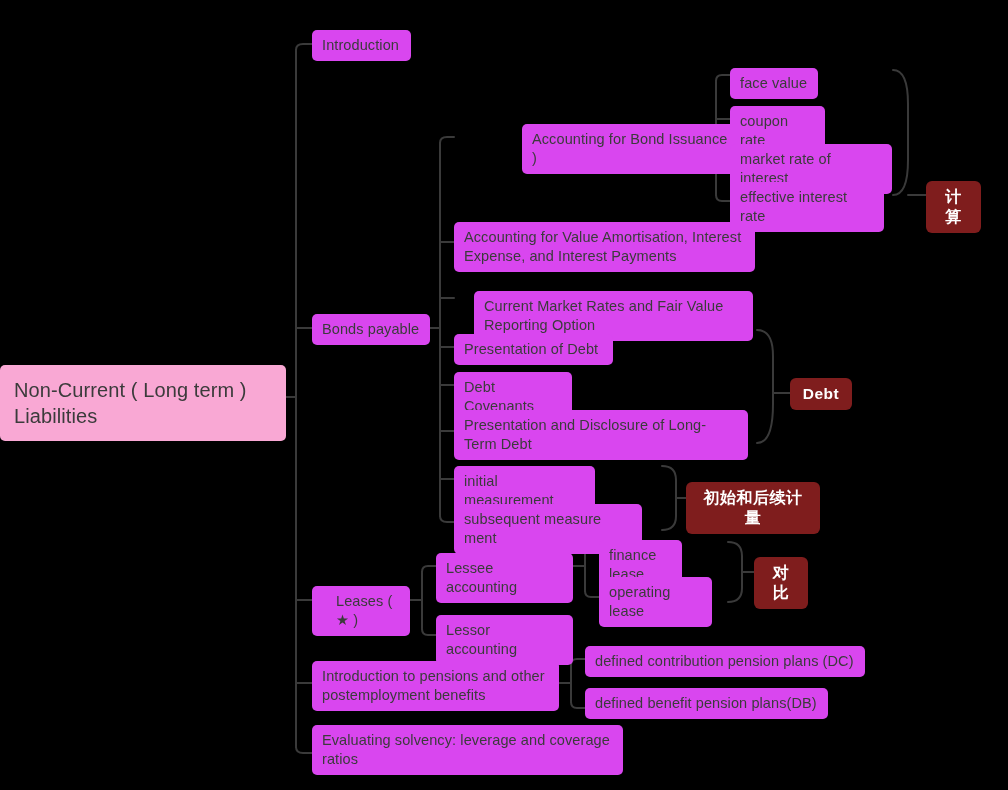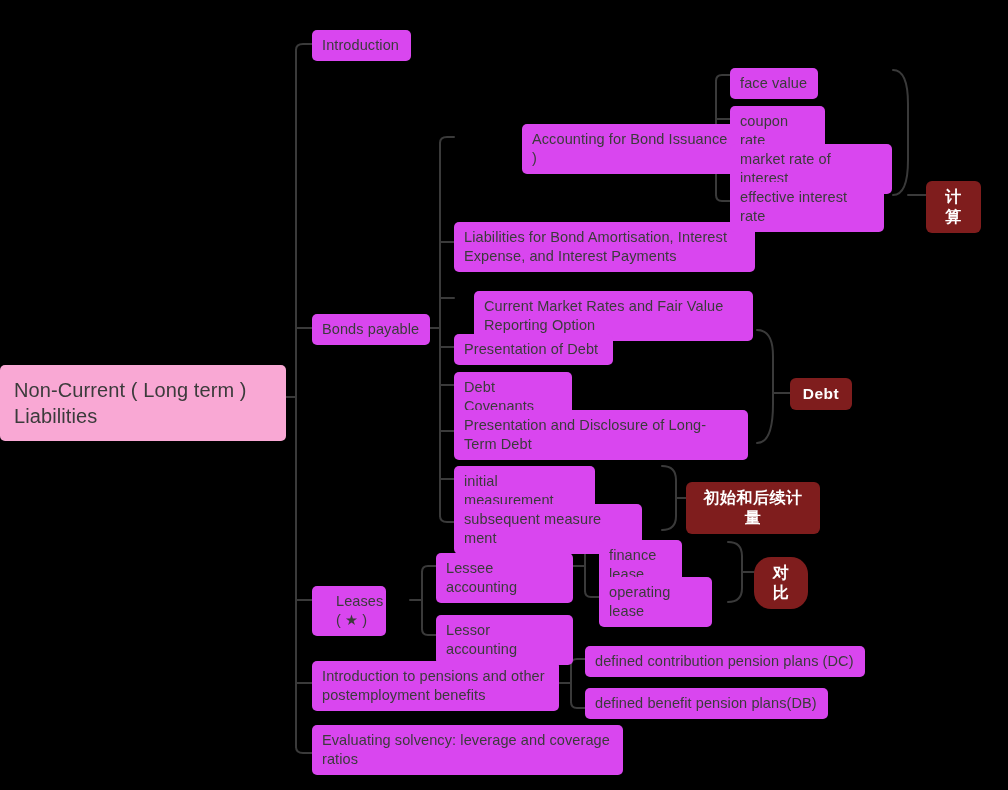--- a/index.html
+++ b/index.html
@@ -123,29 +123,29 @@
       <path d="M571,702 Q571,708 577,708 L585,708"></path>
     </g>
   </svg>
 
   <div class="node root" style="left:0px; top:365px; width:286px;">Non-Current ( Long term ) Liabilities</div>
 
   <div class="node" style="left:312px; top:30px; width:99px;">Introduction</div>
 
   <div class="node" style="left:312px; top:314px; width:118px;">Bonds payable</div>
 
-  <div class="node" style="left:312px; top:586px; width:74px;padding-left:24px;">Leases ( ★ )</div>
+  <div class="node" style="left:312px; top:586px; width:98px;padding-left:24px;">Leases ( ★ )</div>
 
   <div class="node" style="left:312px; top:661px; width:247px;">Introduction to pensions and other postemployment benefits</div>
 
   <div class="node" style="left:312px; top:725px; width:311px;">Evaluating solvency: leverage and coverage ratios</div>
 
   <div class="node" style="left:480px; top:124px; width:250px;margin-left:42px;">Accounting for Bond Issuance ( ★ )</div>
 
-  <div class="node" style="left:454px; top:222px; width:301px;">Liabilities for Bond Amortisation, Interest Expense, and Interest Payments</div>
+  <div class="node" style="left:454px; top:222px; width:301px;">Accounting for Value Amortisation, Interest Expense, and Interest Payments</div>
 
   <div class="node" style="left:454px; top:291px; width:279px;margin-left:20px;">Current Market Rates and Fair Value Reporting Option</div>
 
   <div class="node" style="left:454px; top:334px; width:159px;">Presentation of Debt</div>
 
   <div class="node" style="left:454px; top:372px; width:118px;">Debt Covenants</div>
 
   <div class="node" style="left:454px; top:410px; width:294px;">Presentation and Disclosure of Long-Term Debt</div>
 
   <div class="node" style="left:454px; top:466px; width:141px;">initial measurement</div>
@@ -171,15 +171,15 @@
   <div class="node" style="left:585px; top:646px; width:280px;">defined contribution pension plans (DC)</div>
 
   <div class="node" style="left:585px; top:688px; width:243px;">defined benefit pension plans(DB)</div>
 
   <div class="badge cn" style="left:926px; top:181px; width:55px;">计算</div>
 
   <div class="badge" style="left:790px; top:378px; width:62px;">Debt</div>
 
   <div class="badge cn" style="left:686px; top:482px; width:134px;">初始和后续计量</div>
 
-  <div class="badge cn" style="left:754px; top:557px; width:54px;border-radius:17px;">对比</div>
+  <div class="badge cn" style="left:754px; top:557px; width:54px;">对比</div>
 
 </div>
 
 </body></html>

